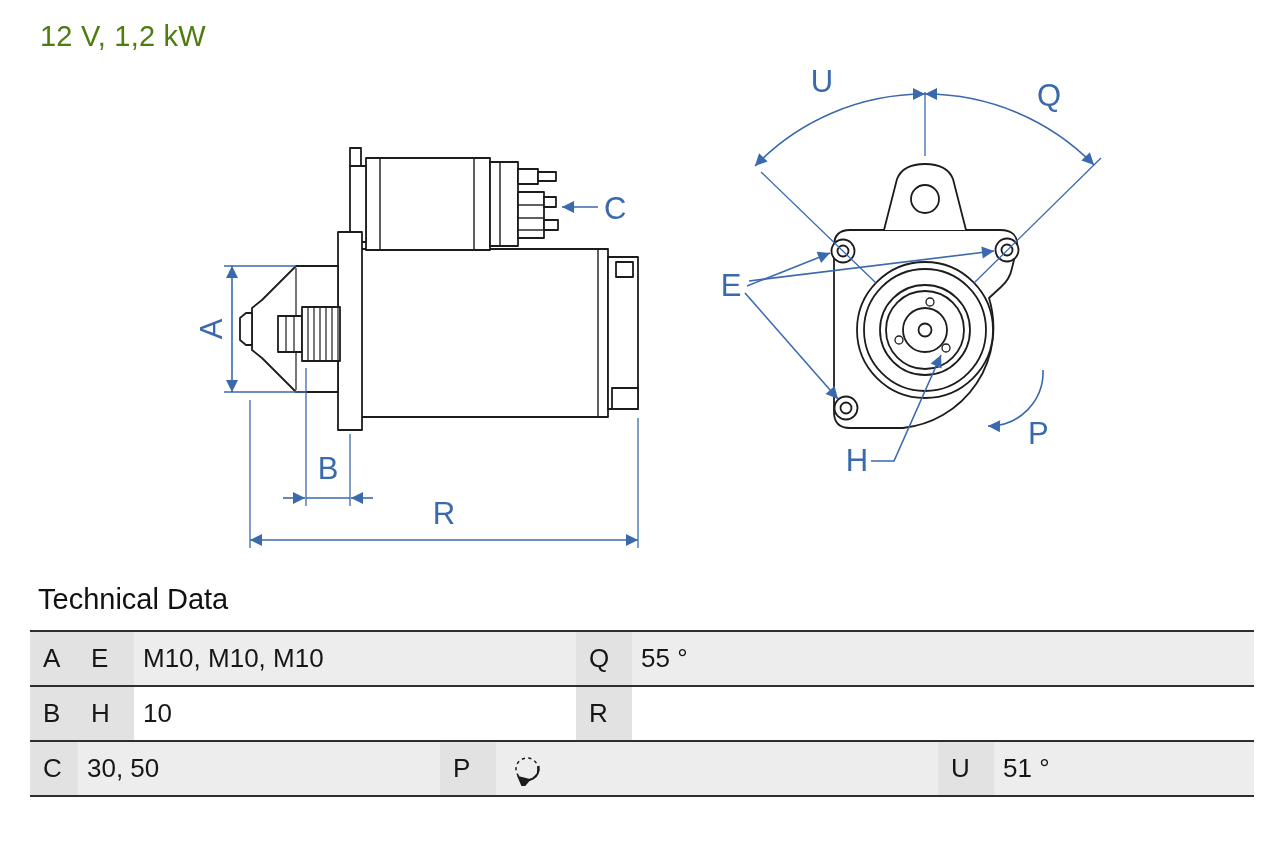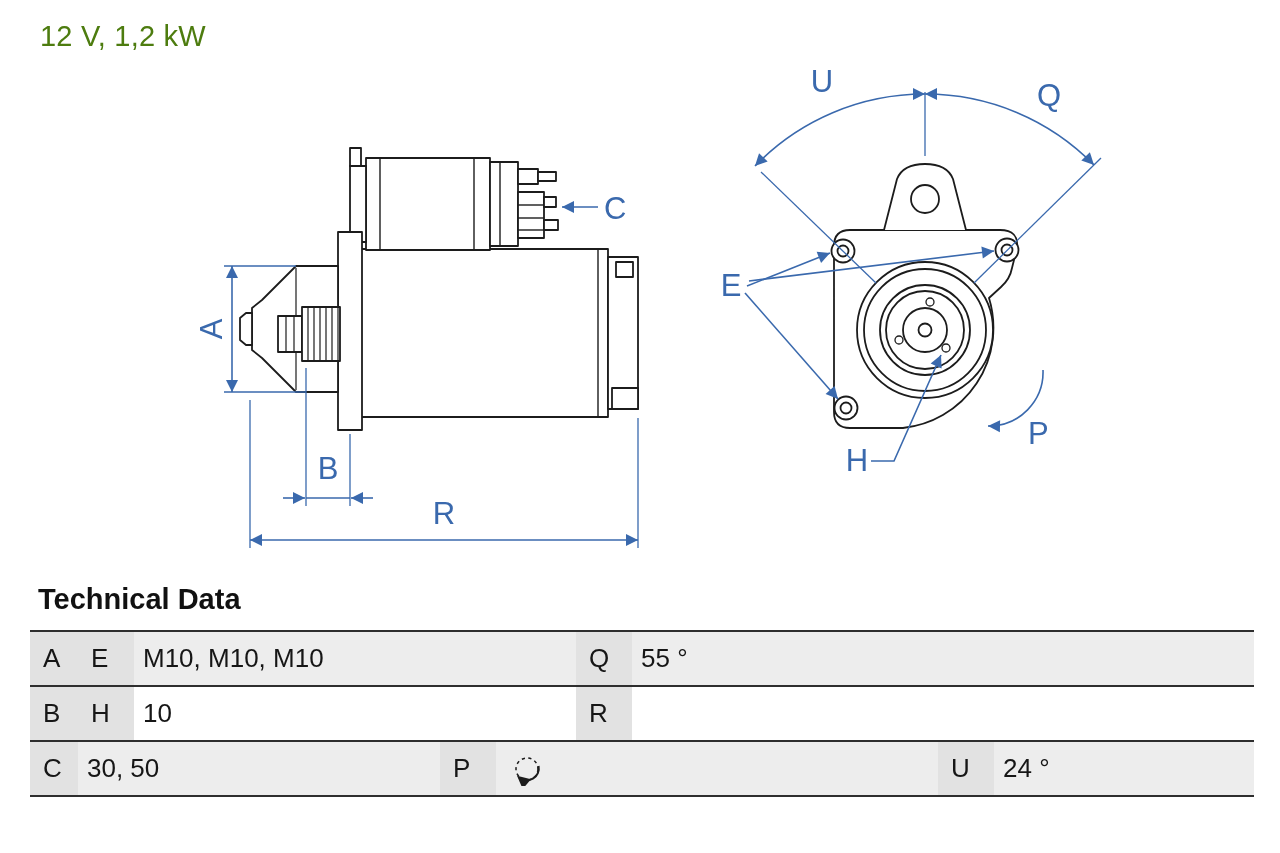--- a/index.html
+++ b/index.html
@@ -1,20 +1,20 @@
 <!DOCTYPE html>
 <html><head>
 <meta charset="utf-8">
 <style>
   html,body{margin:0;padding:0}
   body{width:1280px;height:853px;background:#ffffff;position:relative;overflow:hidden;
        font-family:"Liberation Sans",sans-serif;color:#161616}
   .title{position:absolute;left:40px;top:20px;font-size:29px;letter-spacing:.2px;color:#4d7c0f}
   .drawing{position:absolute;left:0;top:0}
-  .tech-heading{position:absolute;left:38px;top:583px;font-size:29px;font-weight:700;margin:0;color:#111}
+  .tech-heading{position:absolute;left:38px;top:583px;font-size:29px;font-weight:400;margin:0;color:#111}
   .ttable{position:absolute;left:30px;top:630px;width:1224px;border-top:2px solid #2e2e2e}
   .trow{display:flex;height:53px;border-bottom:2px solid #2e2e2e}
   .cell{display:flex;align-items:center;font-size:26px;box-sizing:border-box}
   .key{background:#e2e2e2;padding-left:13px}
   .val{padding-left:9px}
   .trow:nth-child(odd) .val{background:#ededed}
   .trow:nth-child(even) .val{background:#ffffff}
   .w-key1{width:48px}
   .w-val1{width:362px}
   .w-key2{width:56px}
@@ -164,15 +164,15 @@
         <defs>
           <marker id="ak" viewBox="0 0 12 12" refX="9" refY="6" markerWidth="7" markerHeight="7" orient="auto">
             <path d="M1,1 L11,6 L1,11 Z" fill="#1c1c1c"></path>
           </marker>
         </defs>
         <circle cx="18" cy="17" r="11" fill="none" stroke="#1c1c1c" stroke-width="1.5" stroke-dasharray="3.2 3.4"></circle>
         <path d="M29.5,14 A12,12 0 0 1 10,25.5" fill="none" stroke="#1c1c1c" stroke-width="2.2" marker-end="url(#ak)"></path>
       </svg>
     </div>
     <div class="cell key w-key3">U</div>
-    <div class="cell val w-val3">24 °</div>
+    <div class="cell val w-val3">51 °</div>
   </div>
 </div>
 
 </body></html>

